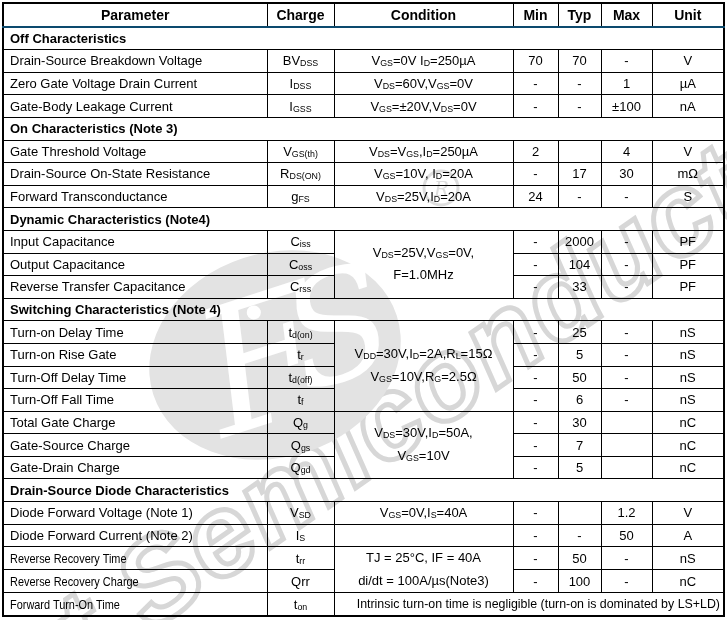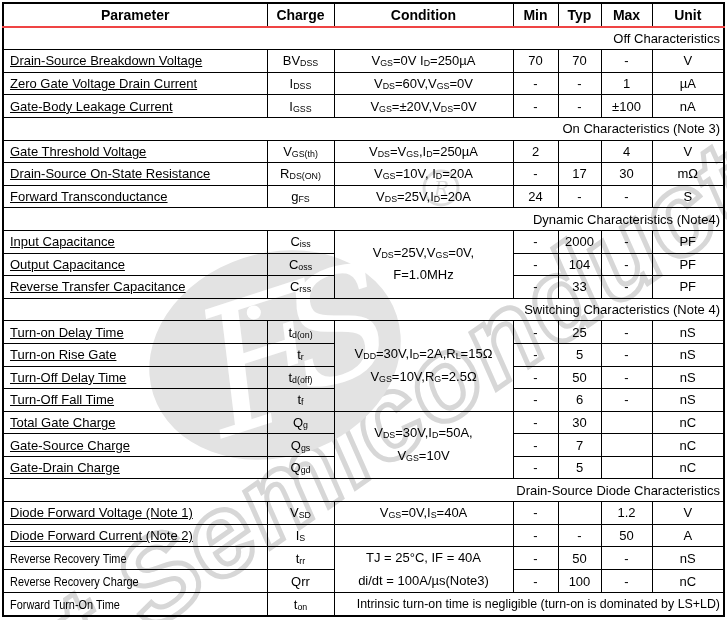--- a/index.html
+++ b/index.html
@@ -3,23 +3,23 @@
 <meta charset="utf-8">
 <style>
   html,body{margin:0;padding:0;background:#fff;}
   .page{position:relative;width:727px;height:620px;overflow:hidden;background:#fff;
         font-family:"Liberation Sans",sans-serif;color:#000;}
   .watermark{position:absolute;left:0;top:0;z-index:0;}
   table.spec{position:relative;z-index:1;border-collapse:collapse;table-layout:fixed;
              width:721px;margin:2px 0 0 2px;border:2px solid #000;background:transparent;}
   td{border:1px solid #000;height:21.6px;padding:0 3px;font-size:13px;
      text-align:center;vertical-align:middle;background:transparent;overflow:hidden;}
-  thead td{font-weight:bold;font-size:14px;border-bottom:2px solid #ef4444;}
-  td.param{text-align:left;padding-left:6px;text-decoration:underline;}
-  tr.section td{font-weight:normal;text-align:right;padding-left:6px;font-size:13px;}
+  thead td{font-weight:bold;font-size:14px;border-bottom:2px solid #0c4a6e;}
+  td.param{text-align:left;padding-left:6px;}
+  tr.section td{font-weight:bold;text-align:left;padding-left:6px;font-size:13px;}
   td.cond div{line-height:22.6px;}
   sub{font-size:0.68em;vertical-align:-0.14em;line-height:0;}
   .cx{display:inline-block;transform:scaleX(0.84);transform-origin:0 50%;white-space:nowrap;}
   td.note-cell{font-size:12.4px;white-space:nowrap;text-align:right;margin-left:28px;}
 </style>
 </head>
 <body>
 
 <div class="page">
 

